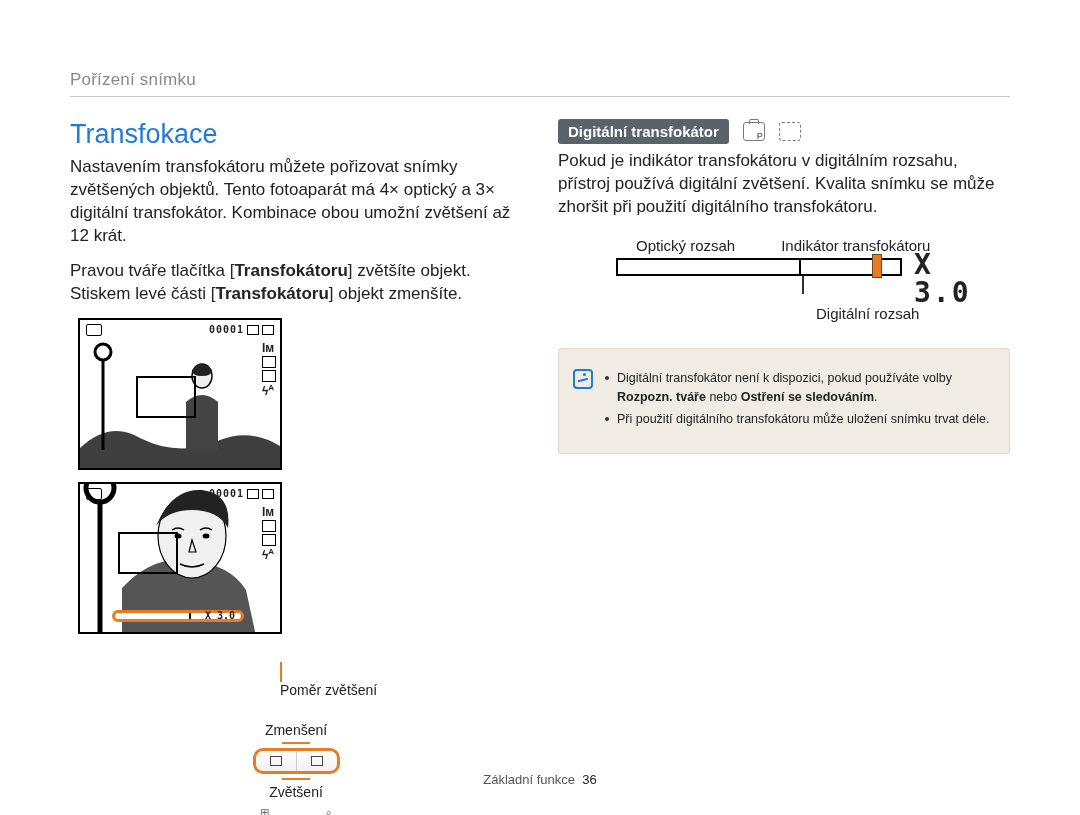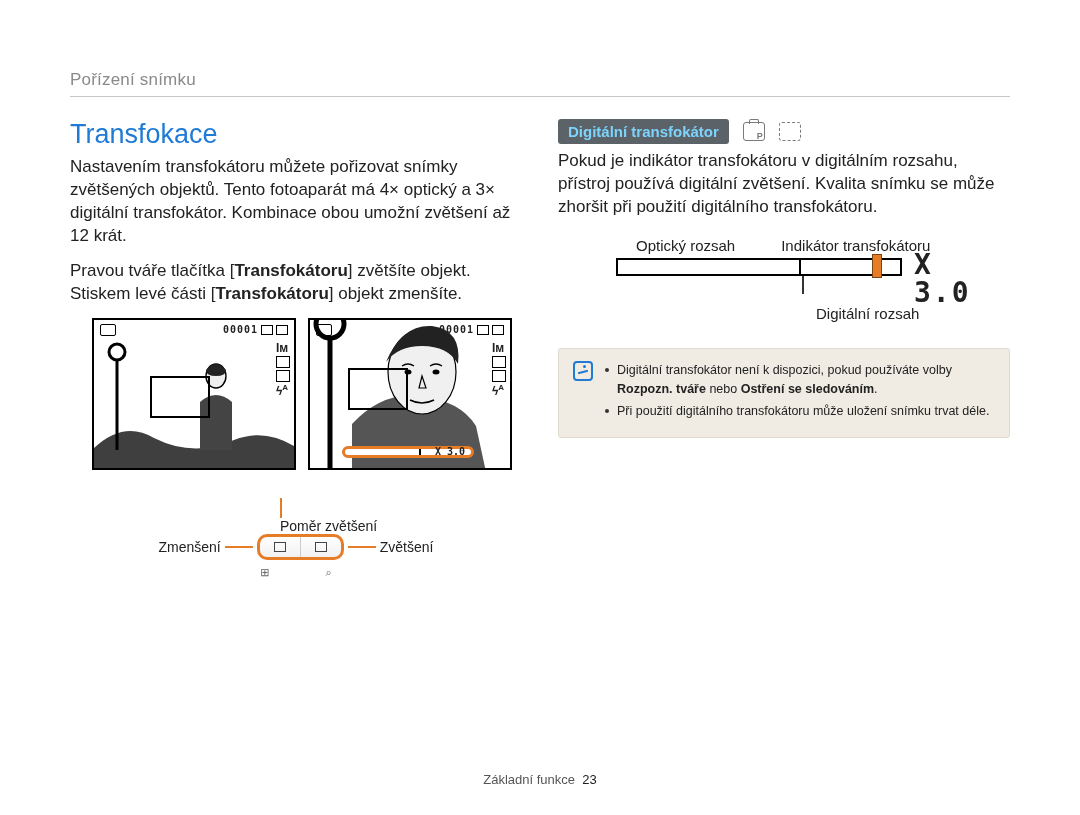--- a/index.html
+++ b/index.html
@@ -41,21 +41,22 @@
     color: #1f7bd4;
   }
   .para {
     font-size: 17px;
     line-height: 1.35;
     margin: 0 0 12px 0;
   }
   .figure-row {
     display: flex;
     gap: 12px;
-    margin: 10px 0 4px 22px;
+    margin: 10px 0 4px 8px;
+    flex-direction: column;
   }
   .cam-lcd {
     width: 200px;
     height: 148px;
     border: 2px solid #000;
     background: #fff;
     position: relative;
     overflow: hidden;
   }
   .hill {
@@ -154,21 +155,23 @@
   .caption {
     text-align: center;
     font-size: 14px;
     margin-top: 28px;
   }
   .toggle-row {
     display: flex;
     align-items: center;
     justify-content: center;
     gap: 4px;
+    margin-top: 24px;
     font-size: 14px;
+    flex-direction: column;
   }
   .toggle-leader {
     width: 28px;
     height: 2px;
     background: #e77c27;
   }
   .toggle-body {
     display: flex;
     border: 3px solid #e77c27;
     border-radius: 10px;
@@ -198,21 +201,21 @@
     color: #666;
   }
   .tag-row {
     display: flex;
     align-items: center;
     gap: 14px;
     margin-bottom: 6px;
   }
   .tag {
     background: #5b6268;
-    color: #7dd3fc;
+    color: #ffffff;
     font-weight: 600;
     font-size: 15px;
     padding: 4px 10px;
     border-radius: 3px;
   }
   .mode-ic {
     width: 20px; height: 17px; border: 1.8px solid #7a7a7a; border-radius: 3px;
     position: relative;
   }
   .mode-ic.cam:before {
@@ -275,21 +278,21 @@
     margin-left: 200px;
     margin-top: 29px;
   }
   .note-box {
     margin-top: 26px;
     display: flex;
     gap: 12px;
     background: #f0ece3;
     border: 1px solid #e0dbcd;
     border-radius: 3px;
-    padding: 12px 14px;
+    padding: 20px 14px;
     font-size: 12.5px;
     line-height: 1.5;
   }
   .note-ic {
     flex: 0 0 20px;
     width: 20px; height: 20px;
     border: 2.5px solid #1f7bd4;
     border-radius: 4px;
     box-sizing: border-box;
     position: relative;
@@ -488,15 +491,15 @@
           </li>
           <li>Při použití digitálního transfokátoru může uložení snímku trvat déle.</li>
         </ul>
       </div>
     </div>
 
   </div>
 
   <div class="footer">
     <span>Základní funkce</span>
-    &nbsp;<span class="num">23</span>
+    &nbsp;<span class="num">36</span>
   </div>
 </div>
 
 </body></html>

